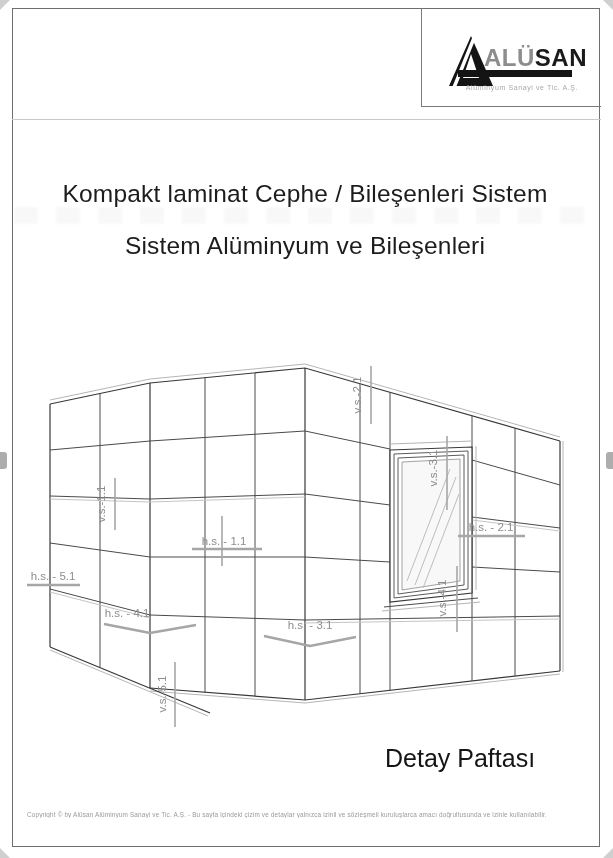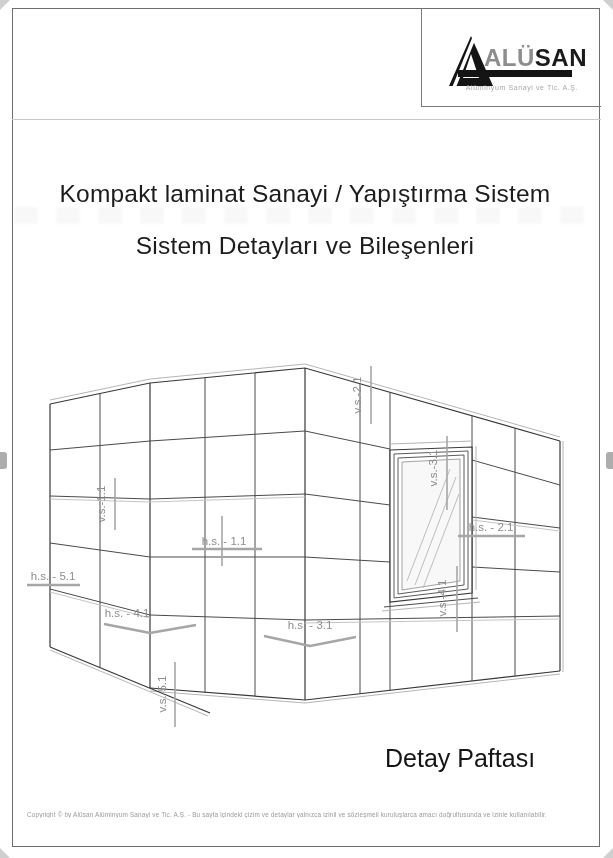--- a/index.html
+++ b/index.html
@@ -60,22 +60,22 @@
     <line x1="31" y1="82" x2="52" y2="30" stroke="#ffffff" stroke-width="3.5"></line>
     <rect x="36" y="62" width="114" height="7" fill="#141414"></rect>
     <text x="62" y="58" font-size="24" font-weight="bold" letter-spacing="0.5"><tspan fill="#8d8d8d">ALÜ</tspan><tspan fill="#1a1a1a">SAN</tspan></text>
     <text x="100" y="82" font-size="7" fill="#a8a8a8" letter-spacing="0.6" text-anchor="middle">Alüminyum Sanayi ve Tic. A.Ş.</text>
   </svg>
 </div>
 <div class="header-divider"></div>
 
 <div class="watermark"></div>
 <div class="title">
-  <div>Kompakt laminat Sanayi / Yapıştırma Sistem</div>
-  <div>Sistem Detayları ve Bileşenleri</div>
+  <div>Kompakt laminat Cephe / Bileşenleri Sistem</div>
+  <div>Sistem Alüminyum ve Bileşenleri</div>
 </div>
 
 <svg class="drawing-svg" width="613" height="858" viewBox="0 0 613 858">
 
   <g stroke="#b5b5b5" stroke-width="1" fill="none">
     <polyline points="50,400 150,379 305,364 560,437"></polyline>
     <polyline points="150,691 305,703 560,674"></polyline>
     <line x1="50" y1="650" x2="208" y2="716"></line>
     <line x1="563" y1="441" x2="563" y2="672"></line>
   </g>

